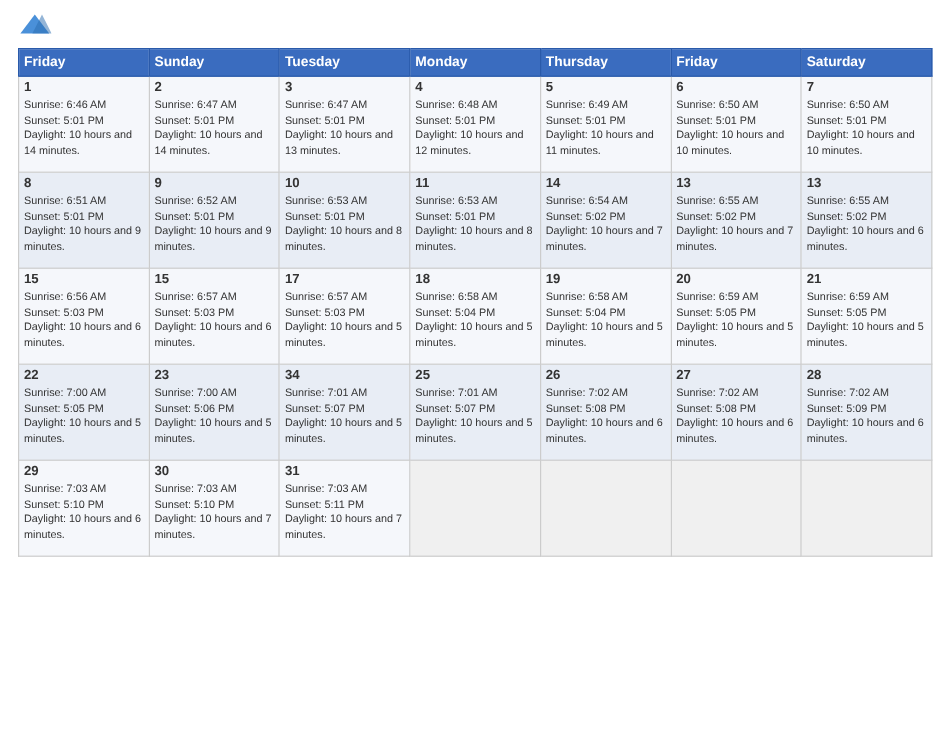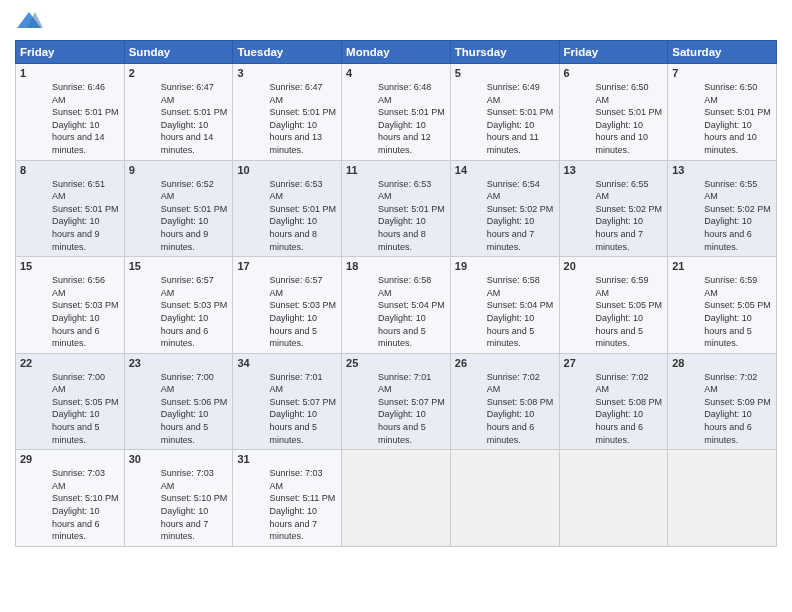--- a/index.html
+++ b/index.html
@@ -84,21 +84,20 @@
     .day-number {
       font-size: 11px;
       font-weight: bold;
       display: block;
       margin-bottom: 2px;
     }
     .cell-content {
       font-size: 9px;
       line-height: 1.4;
       color: #333;
-      margin-left: 32px;
     }
     .empty-cell {
       background-color: #f0f0f0 !important;
     }
   </style>
 </head>
 <body>
 
 <div class="container">
   <div class="header-row">

